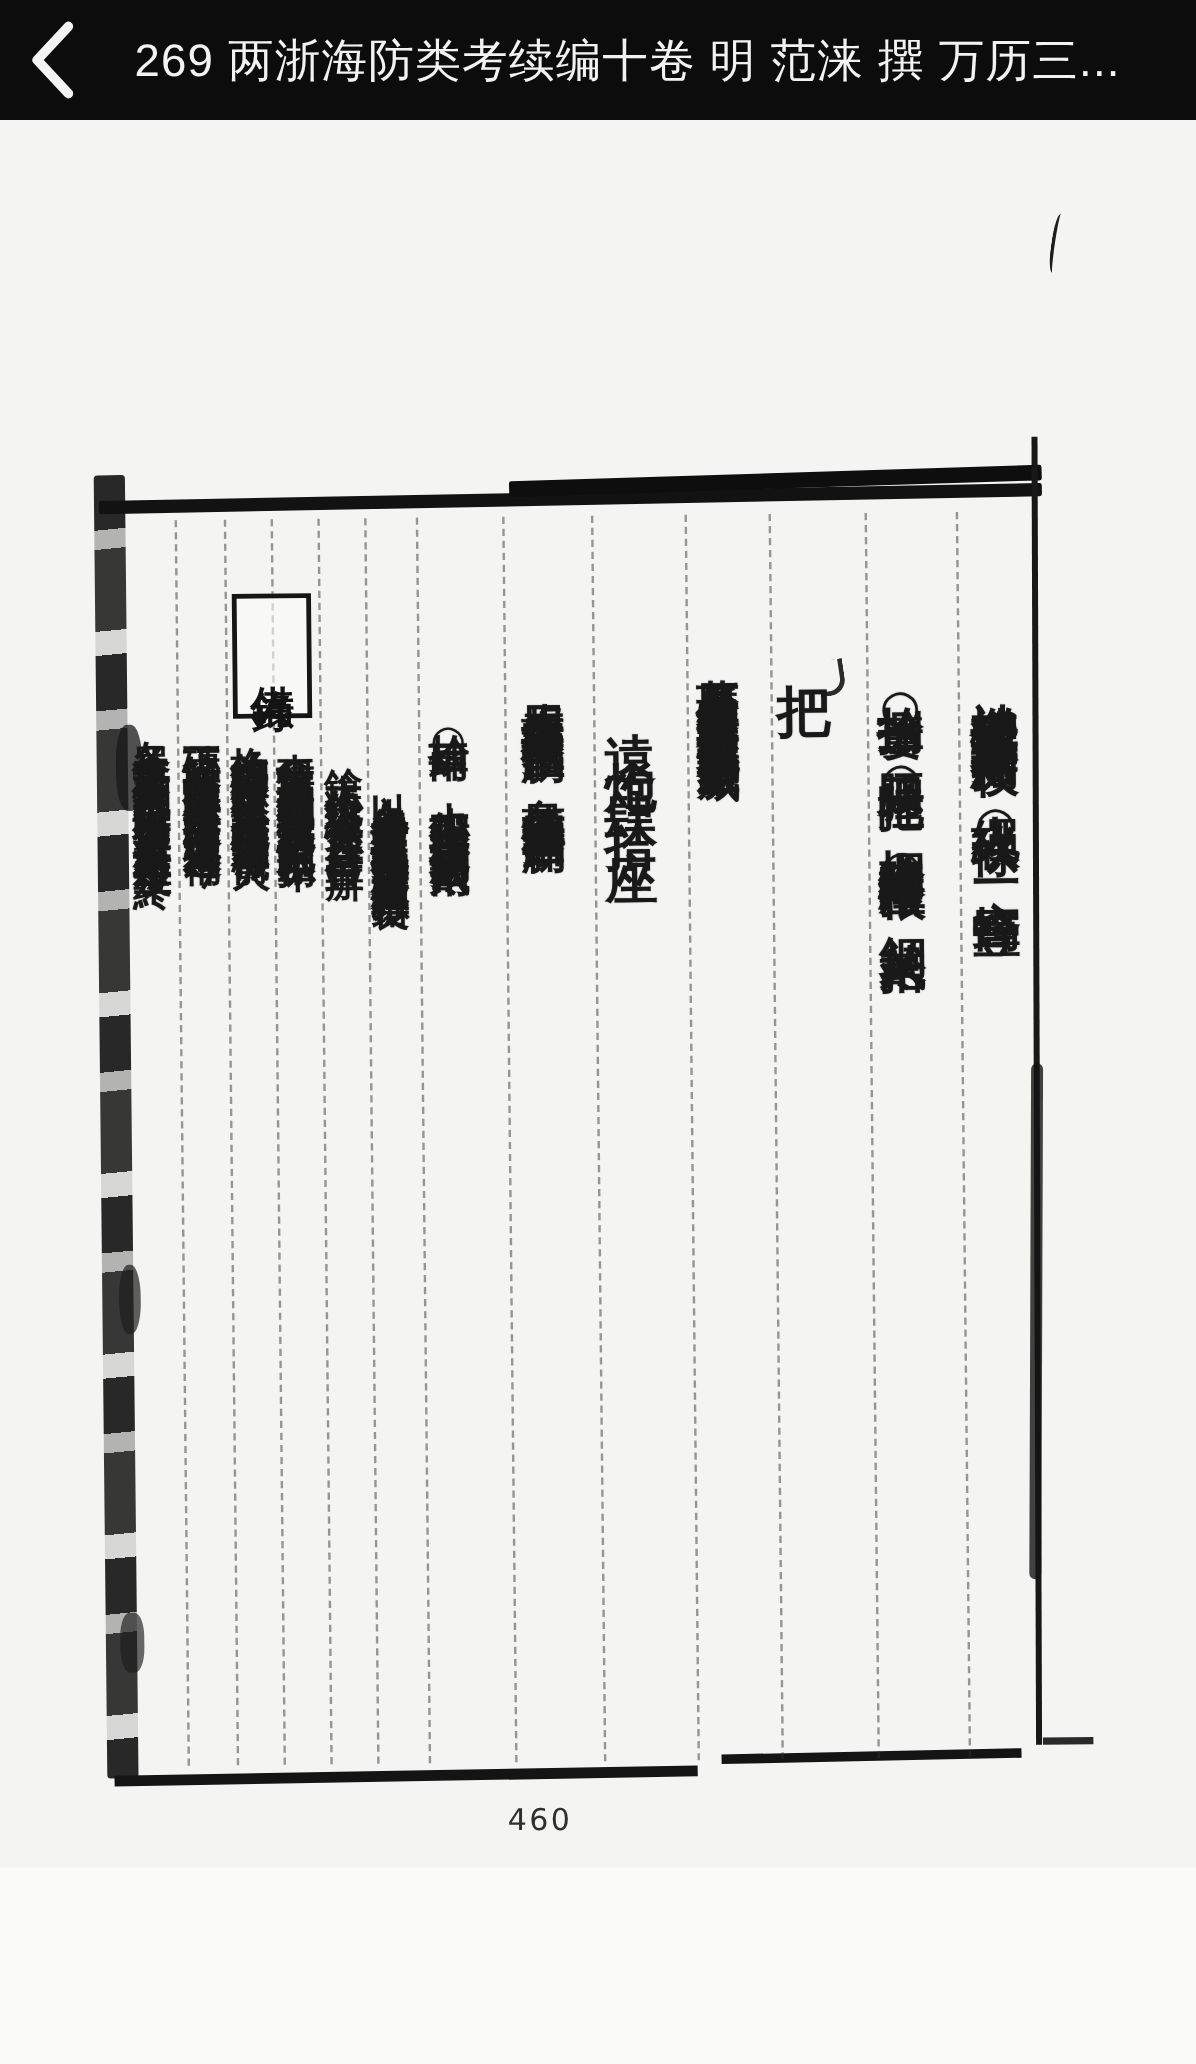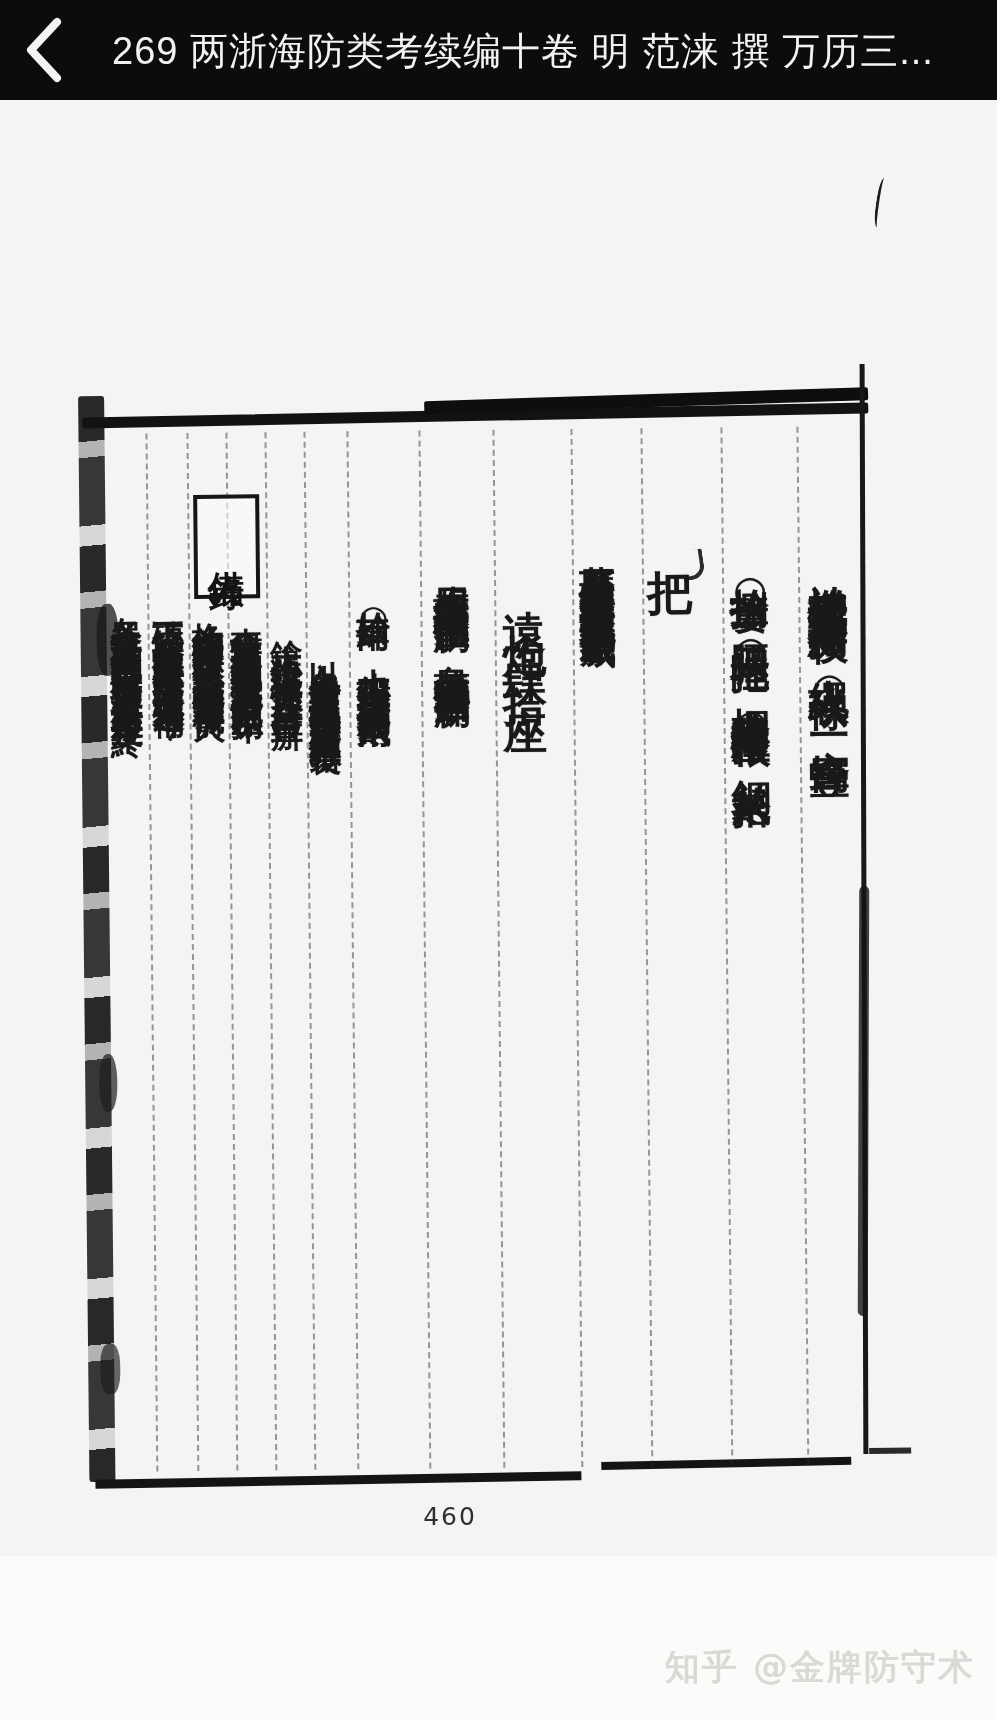--- a/index.html
+++ b/index.html
@@ -137,16 +137,15 @@
         <div class="col ci9">查得前項軍器内銅鐵佛狼機并銃心百子銃限以捌年一</div>
         <div class="col ci10">换鈎鐮砍刀標鎗限以伍年一换烏銃噴筒火罐神機箭火</div>
         <div class="col ci11">磚火箭一窩蜂藤牌俱限叁年一换限满損壞官為造補今</div>
         <div class="col ci12">各器年遠者多銅鐵器具尚堪備禦且措料為難每于年終</div>
 
       </div>
 
       <div class="pagenum">460</div>
     </div>
 
-    <div class="watermark">知乎 @金牌防守术</div>
   </main>
 
 </div>
 
 </body></html>

